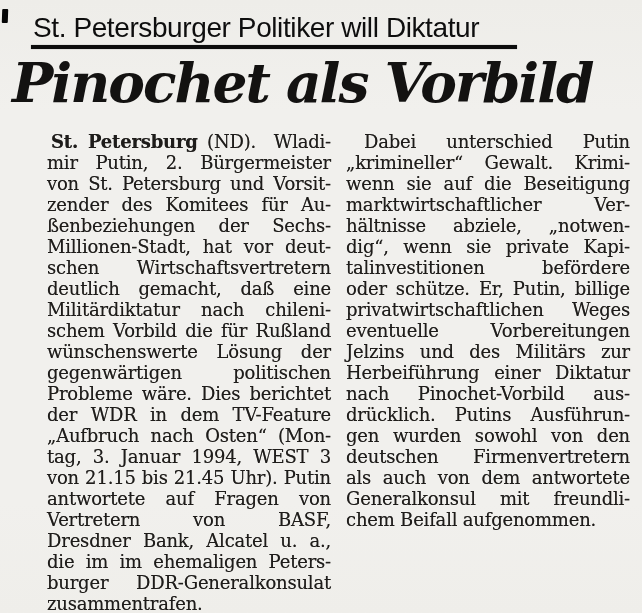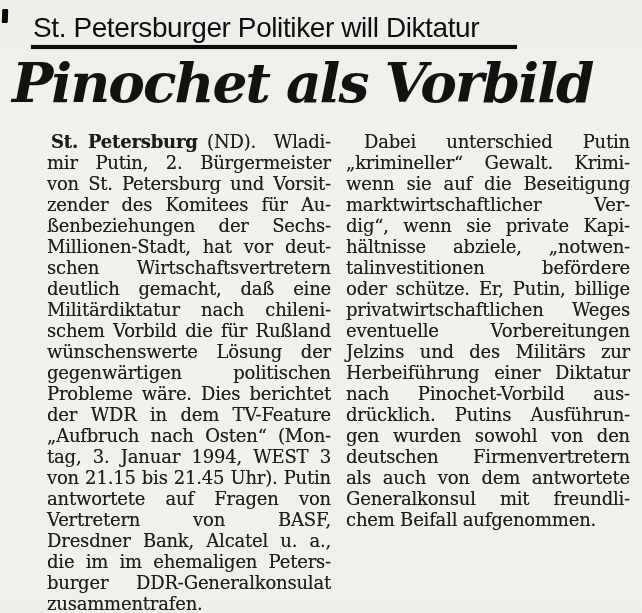--- a/index.html
+++ b/index.html
@@ -96,22 +96,22 @@
         <div class="line"><span>Dresdner Bank, Alcatel u. a.,</span></div>
         <div class="line"><span>die im im ehemaligen Peters-</span></div>
         <div class="line"><span>burger DDR-Generalkonsulat</span></div>
         <div class="line no-just"><span>zusammentrafen.</span></div>
       </section>
     <section class="col">
         <div class="line" style="text-indent: 18px;"><span>Dabei unterschied Putin</span></div>
         <div class="line"><span>„krimineller“ Gewalt. Krimi-</span></div>
         <div class="line"><span>wenn sie auf die Beseitigung</span></div>
         <div class="line"><span>marktwirtschaftlicher Ver-</span></div>
+        <div class="line"><span>hältnisse abziele, „notwen-</span></div>
         <div class="line"><span>dig“, wenn sie private Kapi-</span></div>
-        <div class="line"><span>hältnisse abziele, „notwen-</span></div>
         <div class="line"><span>talinvestitionen befördere</span></div>
         <div class="line"><span>oder schütze. Er, Putin, billige</span></div>
         <div class="line"><span>privatwirtschaftlichen Weges</span></div>
         <div class="line"><span>eventuelle Vorbereitungen</span></div>
         <div class="line"><span>Jelzins und des Militärs zur</span></div>
         <div class="line"><span>Herbeiführung einer Diktatur</span></div>
         <div class="line"><span>nach Pinochet-Vorbild aus-</span></div>
         <div class="line"><span>drücklich. Putins Ausführun-</span></div>
         <div class="line"><span>gen wurden sowohl von den</span></div>
         <div class="line"><span>deutschen Firmenvertretern</span></div>

